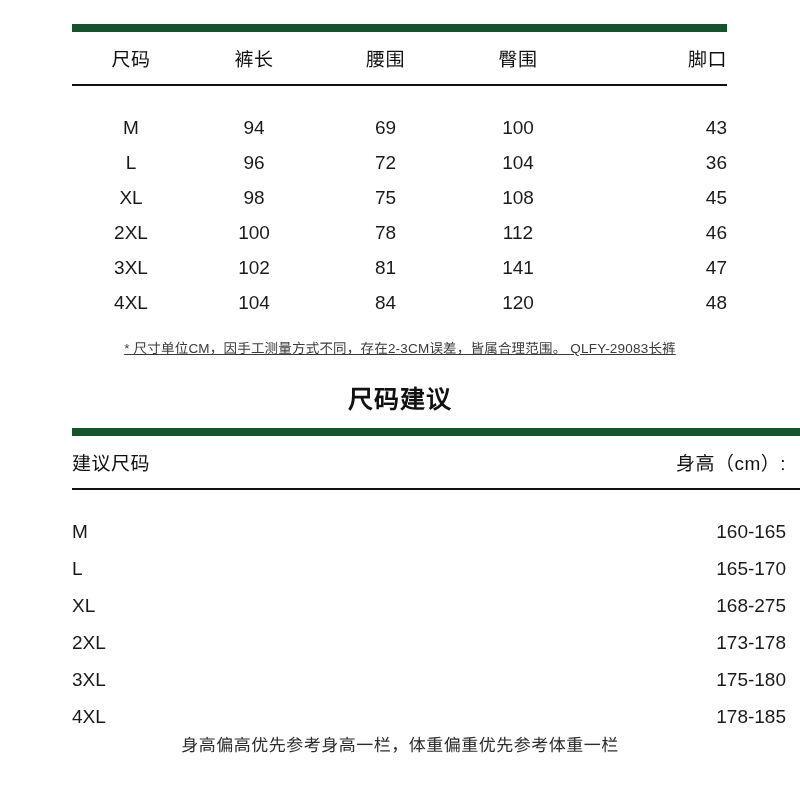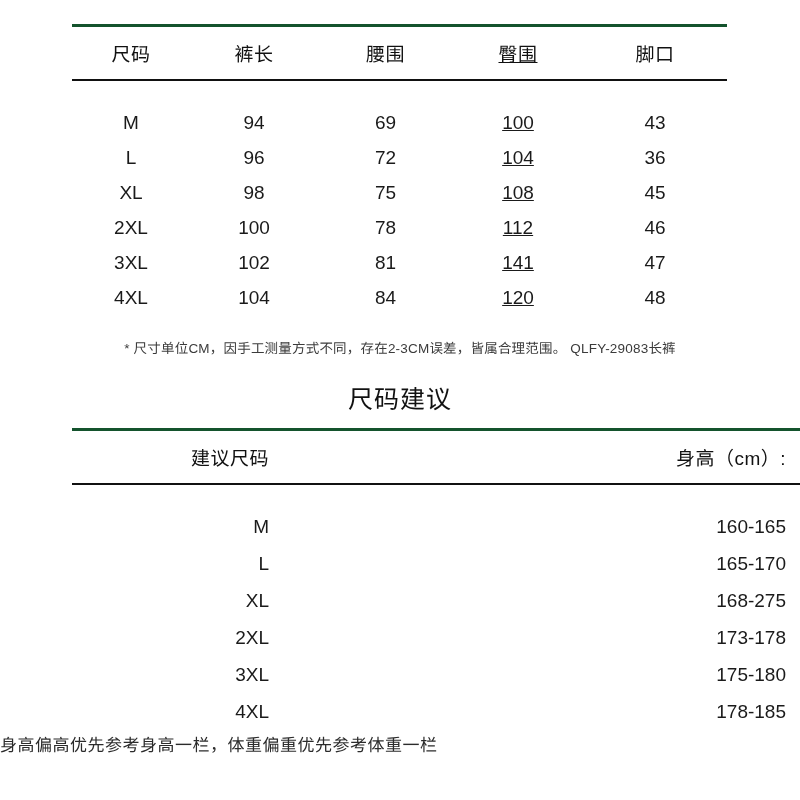--- a/index.html
+++ b/index.html
@@ -27,21 +27,21 @@
   
   .size-table {
     position: absolute;
     left: 72px;
     width: 655px;
     border-collapse: collapse;
     table-layout: fixed;
   }
 
   .size-table thead tr {
-    border-top: 3px solid #14532d;
+    border-top: 8px solid #14532d;
     border-bottom: 2px solid #111111;
     margin-top: 7px;
   }
 
   .size-table th {
     font-weight: 400;
     font-size: 19px;
     padding: 12px 0 13px 0;
     text-align: center;
     color: #111111;
@@ -61,72 +61,73 @@
   
   #measure-table {
     top: 24px;
   }
   #measure-table tbody tr:first-child td {
     padding-top: 24px;
   }
   #measure-table th.c0, #measure-table td.c0 { width: 118px; }
   #measure-table th.c1, #measure-table td.c1 { width: 128px; }
   #measure-table th.c2, #measure-table td.c2 { width: 135px; }
-  #measure-table th.c3, #measure-table td.c3 { width: 130px; text-decoration: underline; }
-  #measure-table th.c4, #measure-table td.c4 { width: 144px; }
+  #measure-table th.c3, #measure-table td.c3 { width: 130px; }
+  #measure-table th.c4, #measure-table td.c4 { width: 144px; text-align: right; }
 
   
   .footnote {
     position: absolute;
     left: 0;
     top: 337px;
     width: 800px;
     text-align: center;
     font-size: 13.5px;
     color: #3b3b3b;
     letter-spacing: 0.2px;
+    text-decoration: underline;
   }
 
   
   .section-title {
     position: absolute;
     left: 0;
     top: 379px;
     width: 800px;
     text-align: center;
     font-size: 25px;
-    font-weight: 400;
+    font-weight: 700;
     color: #111111;
     letter-spacing: 1px;
   }
 
   
   #recommend-table {
     top: 428px;
   }
   #recommend-table tbody tr:first-child td {
     padding-top: 23px;
   }
-  #recommend-table th.r0, #recommend-table td.r0 { width: 197px; text-align: right; }
+  #recommend-table th.r0, #recommend-table td.r0 { width: 197px; text-align: left; }
   #recommend-table th.r1, #recommend-table td.r1 { width: 252px; text-align: right; padding-left: 265px; }
   #recommend-table th.r2, #recommend-table td.r2 { width: 206px; text-align: left; padding-left: 60px; }
   #recommend-table th.r1 { padding-left: 265px; text-align: right; }
   #recommend-table th.r2 { padding-left: 60px; text-align: left; }
   #recommend-table td {
     height: 37px;
     line-height: 37px;
   }
 
   
   .bottom-note {
     position: absolute;
     left: 0;
     top: 731px;
     width: 800px;
-    text-align: left;
+    text-align: center;
     font-size: 17px;
     color: #2b2b2b;
     letter-spacing: 0.5px;
   }
 </style>
 </head>
 <body>
 
 <div class="page">
 

